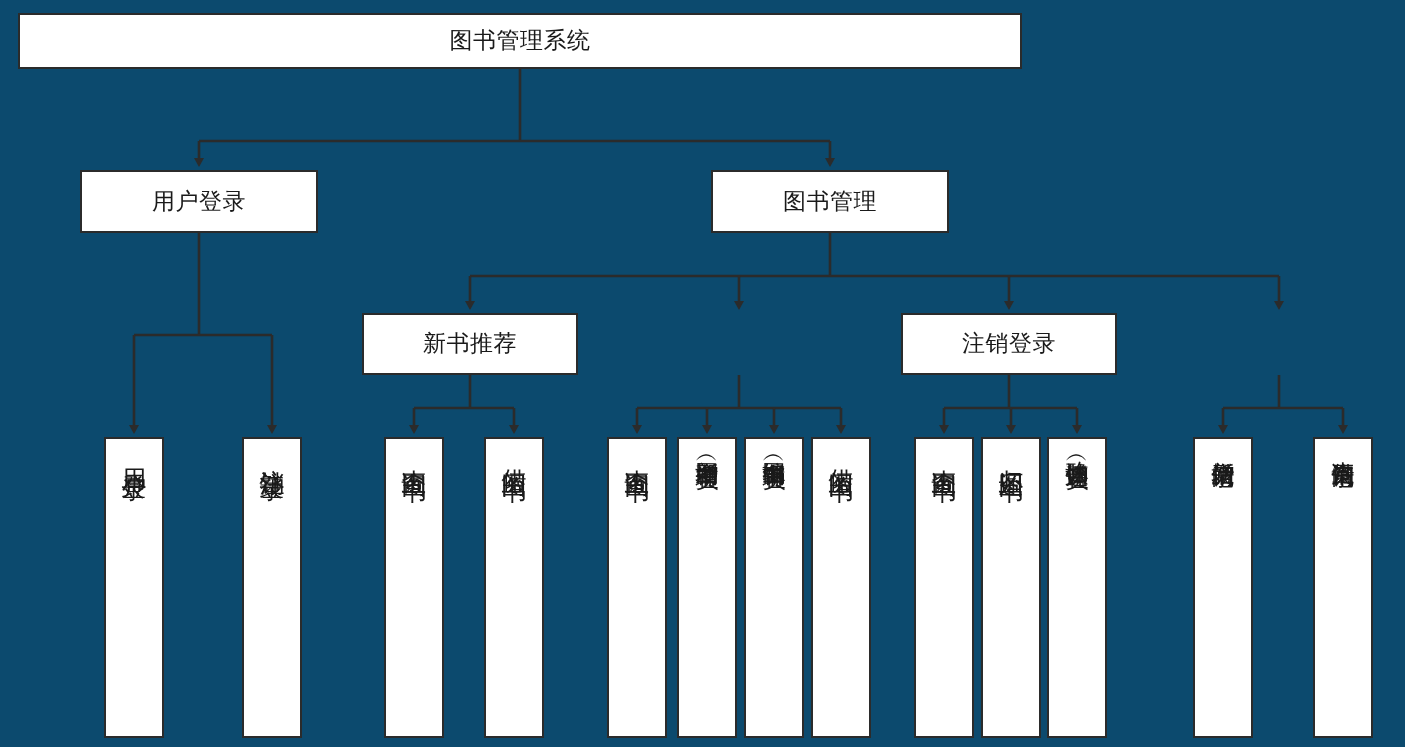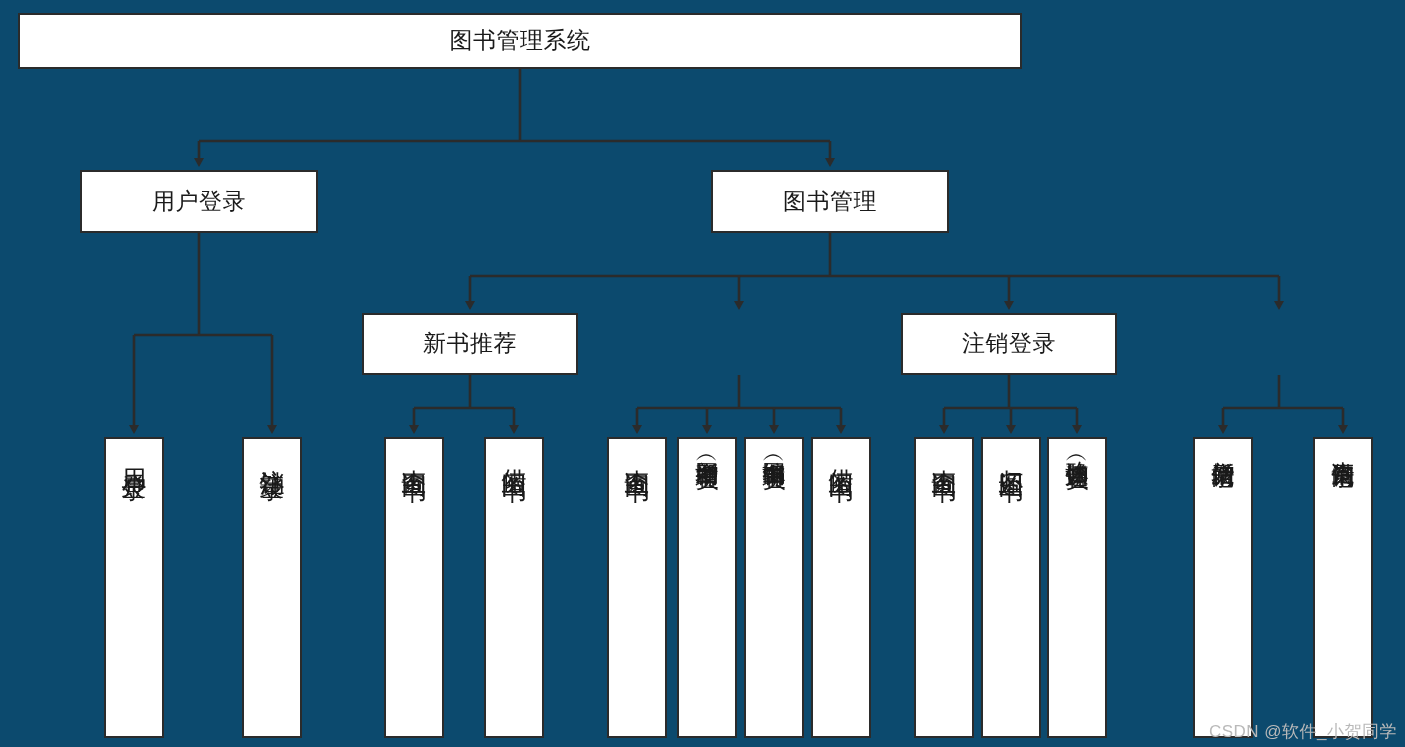--- a/index.html
+++ b/index.html
@@ -204,15 +204,14 @@
   </div>
 
   <div class="node node-vertical tall-text" style="left:1193px; top:437px; width:60px; height:301px;">
     <span class="lbl">新增借阅记录</span>
   </div>
 
   <div class="node node-vertical tall-text" style="left:1313px; top:437px; width:60px; height:301px;">
     <span class="lbl">查询借阅记录</span>
   </div>
 
-  <div id="watermark">CSDN @软件_小贺同学</div>
 
 </div>
 
 </body></html>

